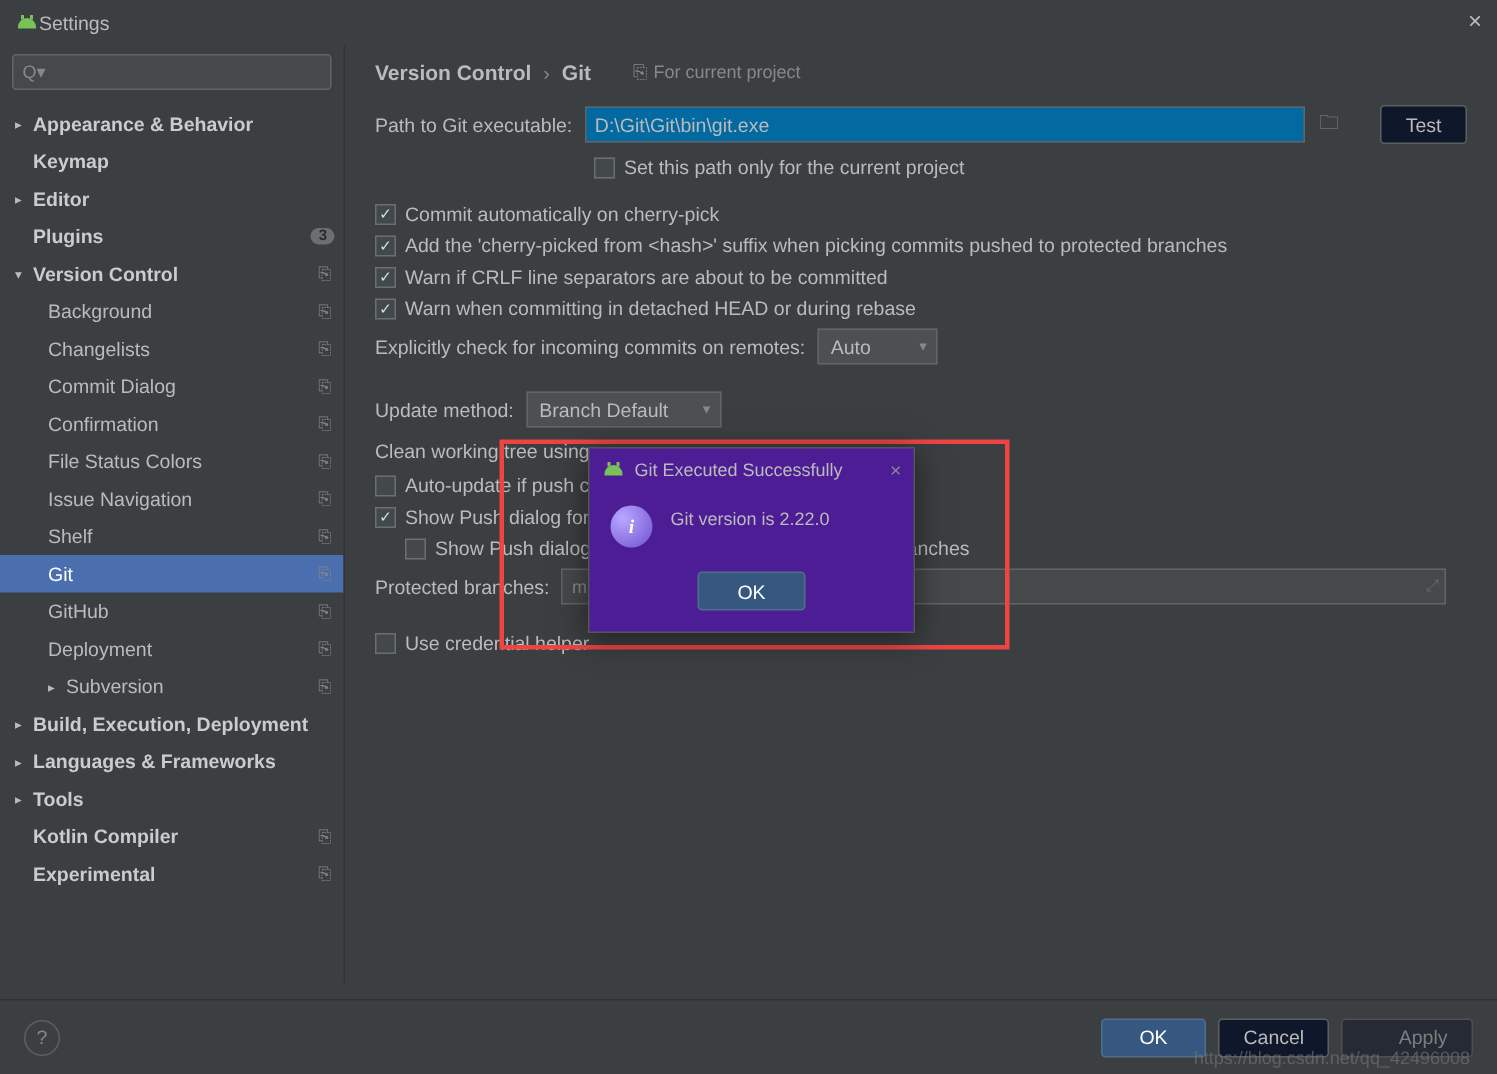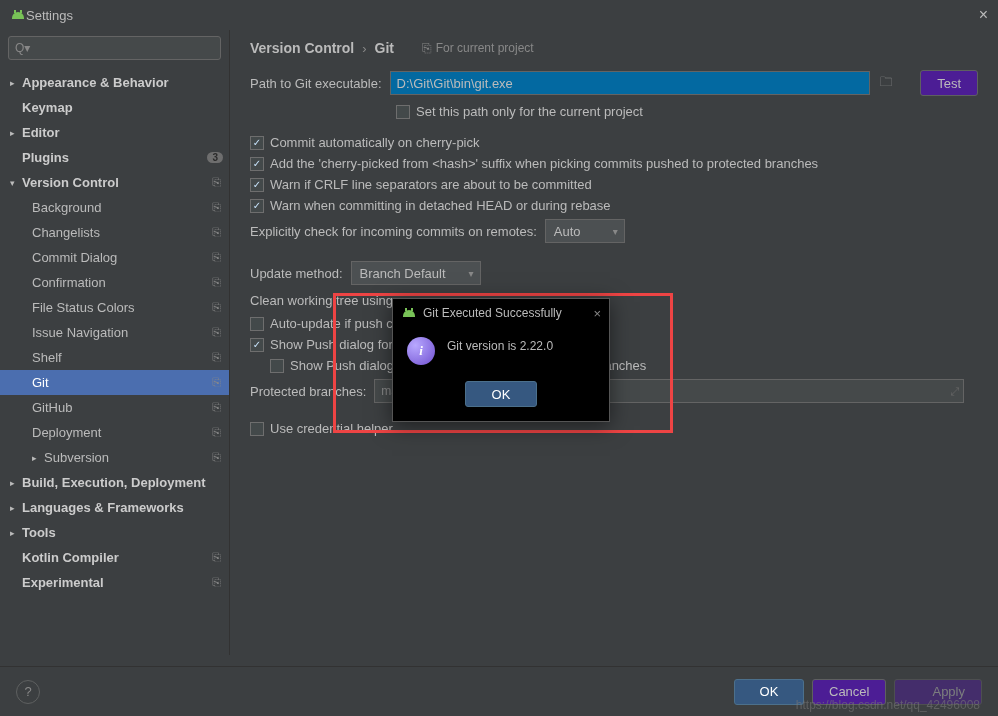--- a/index.html
+++ b/index.html
@@ -30,21 +30,21 @@
 .content { flex: 1; padding: 10px 20px; overflow: auto; position: relative; }
 .breadcrumb { display: flex; align-items: center; gap: 8px; margin-bottom: 14px; }
 .breadcrumb .crumb { color: #bbbbbb; font-weight: bold; font-size: 14px; }
 .breadcrumb .sep { color: #888; }
 .breadcrumb .proj-hint { color: #888; font-size: 12px; margin-left: 20px; display: flex; align-items: center; gap: 4px; }
 
 .row { display: flex; align-items: center; margin-bottom: 8px; gap: 8px; }
 .row label.lbl { color: #bbbbbb; }
 .textfield { background: #0369a1; border: 1px solid #646464; color: #bbbbbb; padding: 3px 6px; height: 24px; font-size: 13px; }
 .textfield.path { width: 480px; }
-.btn { background: #4c1d95; border: 1px solid #5e6060; color: #bbbbbb; padding: 3px 16px; height: 26px; cursor: pointer; border-radius: 3px; font-size: 13px; }
+.btn { background: #0f172a; border: 1px solid #5e6060; color: #bbbbbb; padding: 3px 16px; height: 26px; cursor: pointer; border-radius: 3px; font-size: 13px; }
 .btn.primary { background: #365880; border-color: #4c708c; color: #fff; }
 .btn.disabled { opacity: 0.5; padding-left: 37px; }
 
 .checkbox-row { display: flex; align-items: center; margin-bottom: 6px; gap: 6px; }
 .cb { width: 14px; height: 14px; border: 1px solid #6e6e6e; background: #43494a; display: flex; align-items: center; justify-content: center; font-size: 10px; color: #c8e4fc; }
 .cb.checked::after { content: "✓"; }
 
 .combo { background: #4c5052; border: 1px solid #646464; color: #bbbbbb; padding: 2px 20px 2px 8px; height: 24px; position: relative; display: inline-flex; align-items: center; min-width: 80px; }
 .combo::after { content: "▾"; position: absolute; right: 6px; color: #888; font-size: 10px; }
 
@@ -55,21 +55,21 @@
 .protected-field .expand { position:absolute; right:4px; color:#666; font-size:11px;}
 
 .folder-icon { color: #888; font-size: 13px; margin-left: -2px; padding: 0 4px;}
 
 .footer { position: absolute; bottom: 0; left: 0; right: 0; height: 50px; border-top: 1px solid #323232; display: flex; align-items: center; padding: 0 16px; background: #3c3f41; }
 .footer .help { width: 24px; height: 24px; border: 1px solid #5e6060; border-radius: 12px; display: flex; align-items: center; justify-content: center; color: #888; cursor: pointer; }
 .footer .spacer { flex: 1; }
 .footer .btn { margin-left: 8px; min-width: 70px; }
 
 .dialog-overlay { position: absolute; left: 333px; top: 293px; width: 340px; height: 140px; border: 3px solid #e44; pointer-events: none; }
-.dialog { position: absolute; left: 392px; top: 298px; width: 218px; background: #000000; border: 1px solid #555; box-shadow: 0 4px 20px rgba(0,0,0,0.5); }
+.dialog { position: absolute; left: 392px; top: 298px; width: 218px; background: #4c1d95; border: 1px solid #555; box-shadow: 0 4px 20px rgba(0,0,0,0.5); }
 .dialog-title { height: 28px; display: flex; align-items: center; padding: 0 8px; gap: 6px; }
 .dialog-title .dtxt { flex: 1; color: #bbbbbb; font-size: 12px; }
 .dialog-title .dclose { color: #888; cursor: pointer; }
 .dialog-body { padding: 10px 14px 16px; display: flex; gap: 12px; align-items: flex-start; }
 .info-icon { width: 28px; height: 28px; border-radius: 14px; background: radial-gradient(circle at 30% 30%, #b8a8ff, #7050d0); display: flex; align-items: center; justify-content: center; color: #fff; font-weight: bold; font-family: serif; font-style: italic; }
 .dialog-msg { color: #bbbbbb; font-size: 12px; padding-top: 2px;}
 .dialog-footer { display: flex; justify-content: center; padding-bottom: 14px; }
 .dialog-footer .btn { min-width: 72px; }
 
 .android-logo { display:inline-block; width:16px; height:16px; position:relative;}

